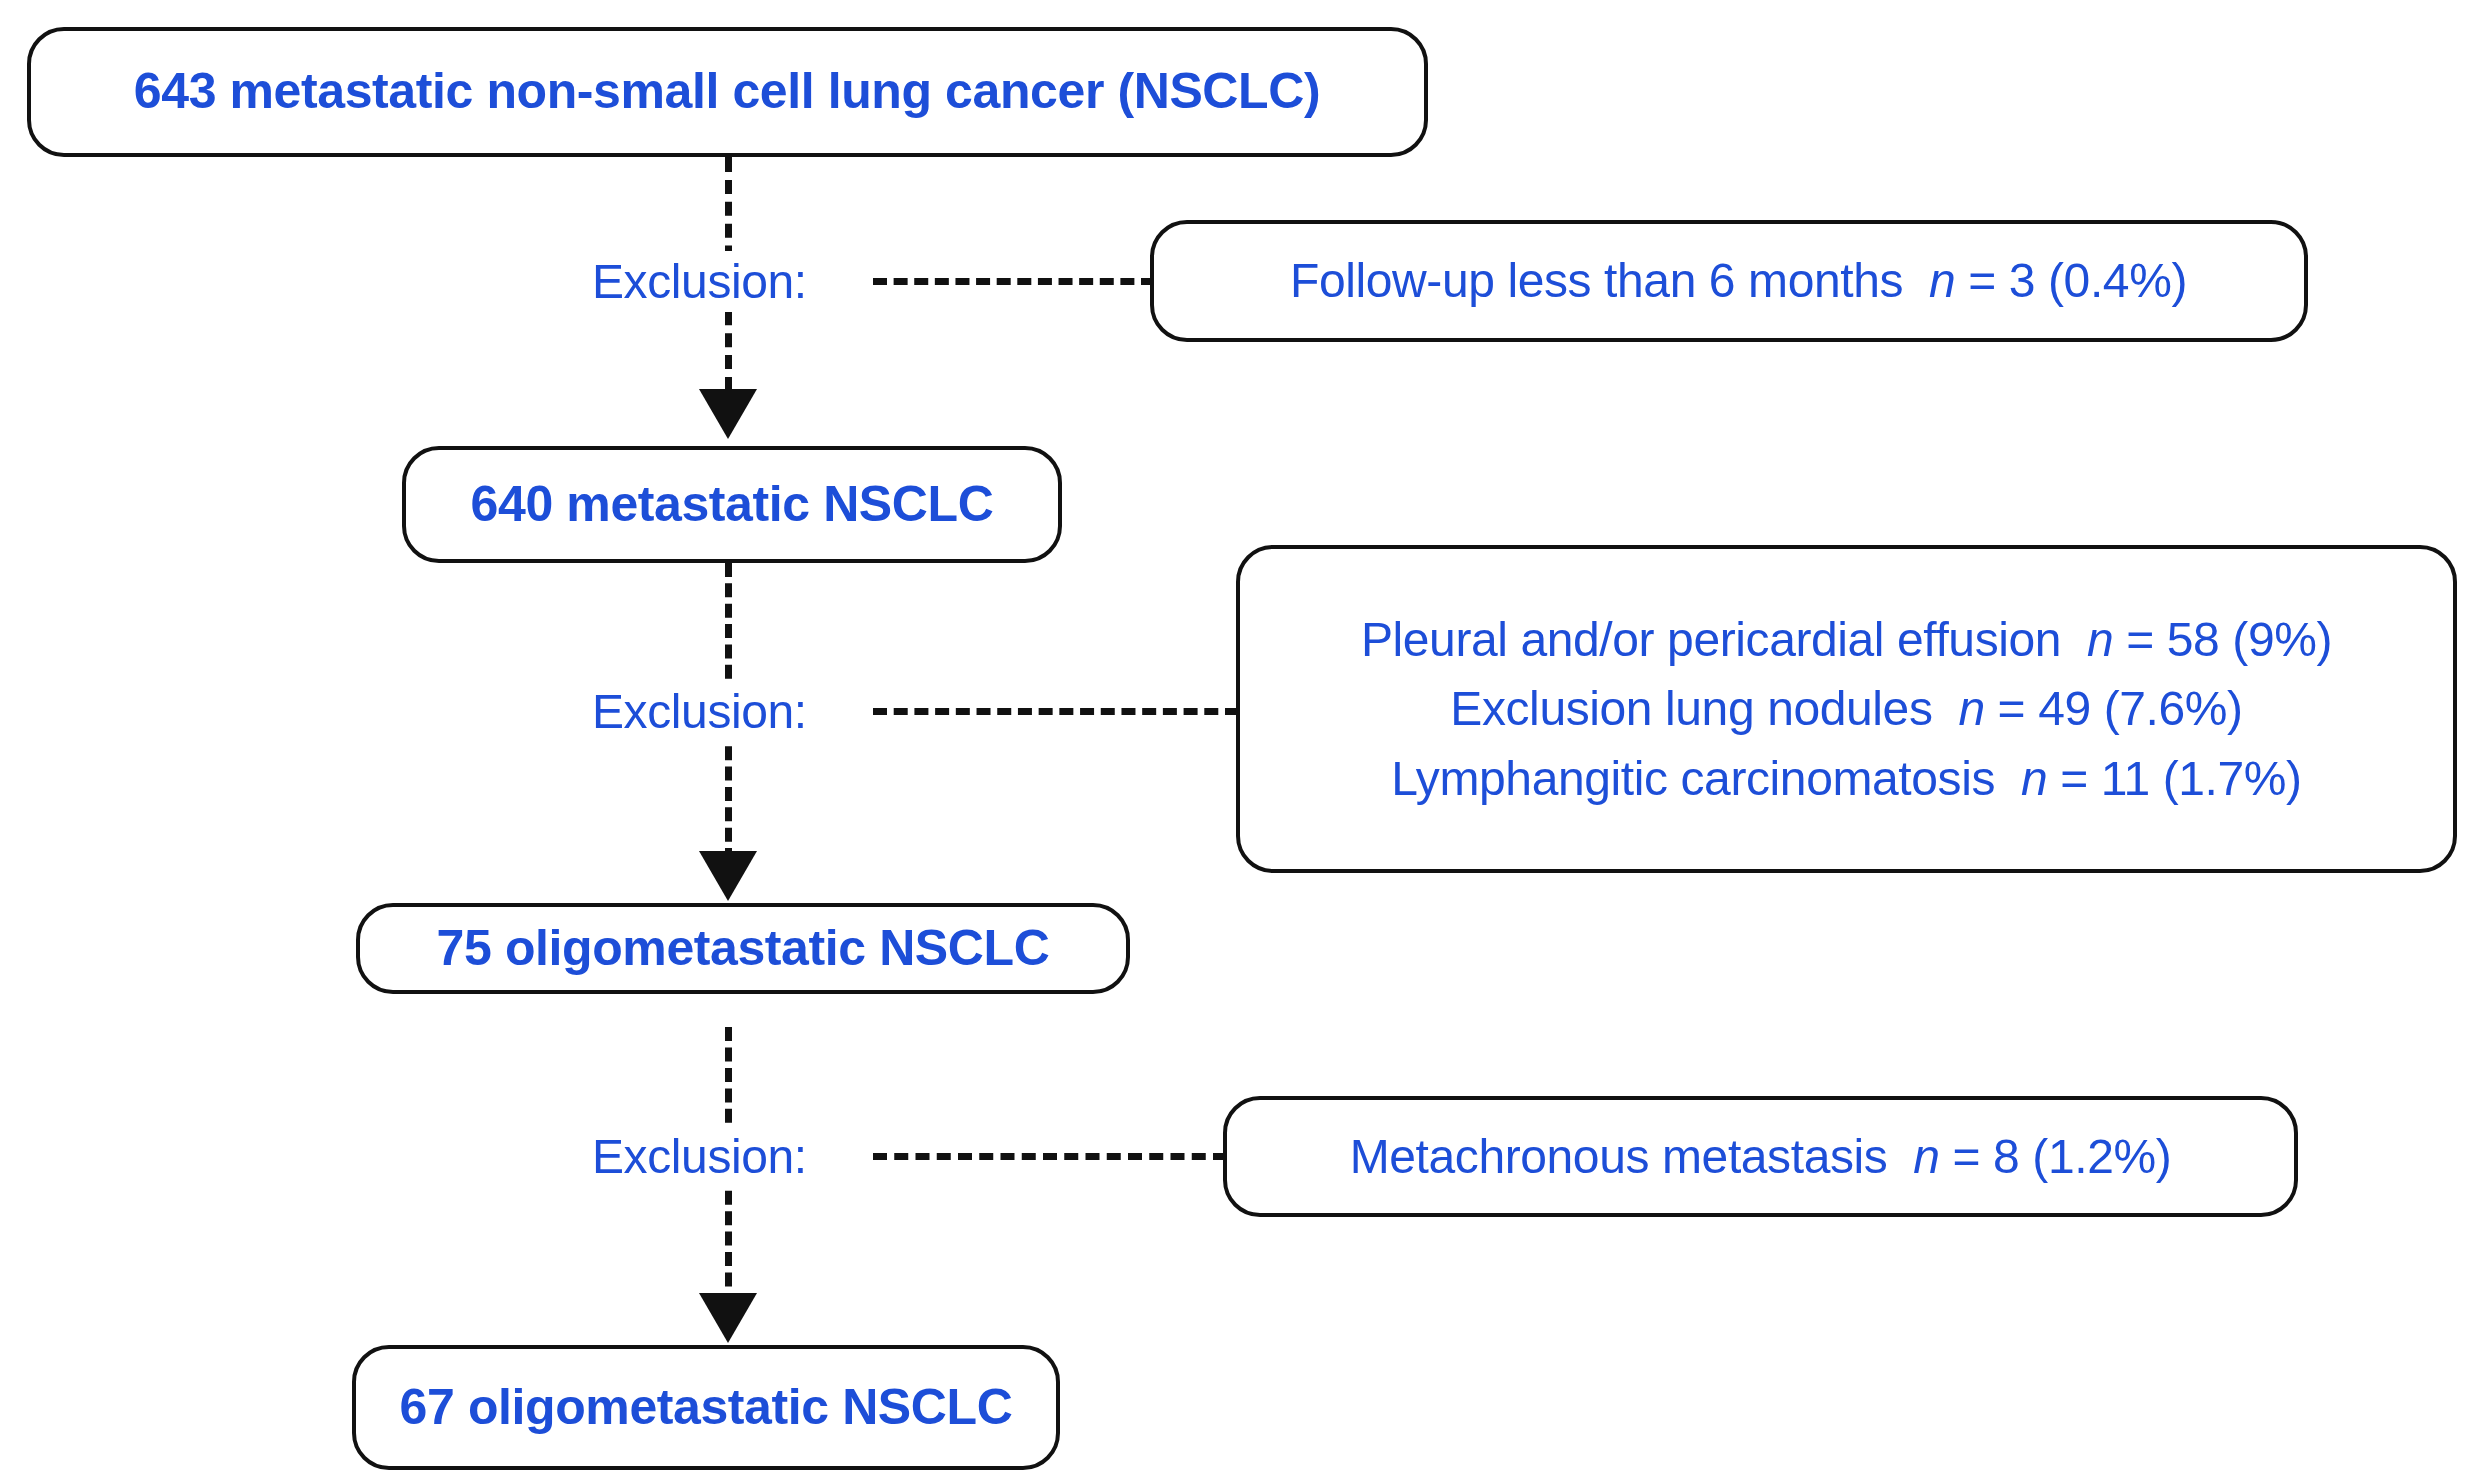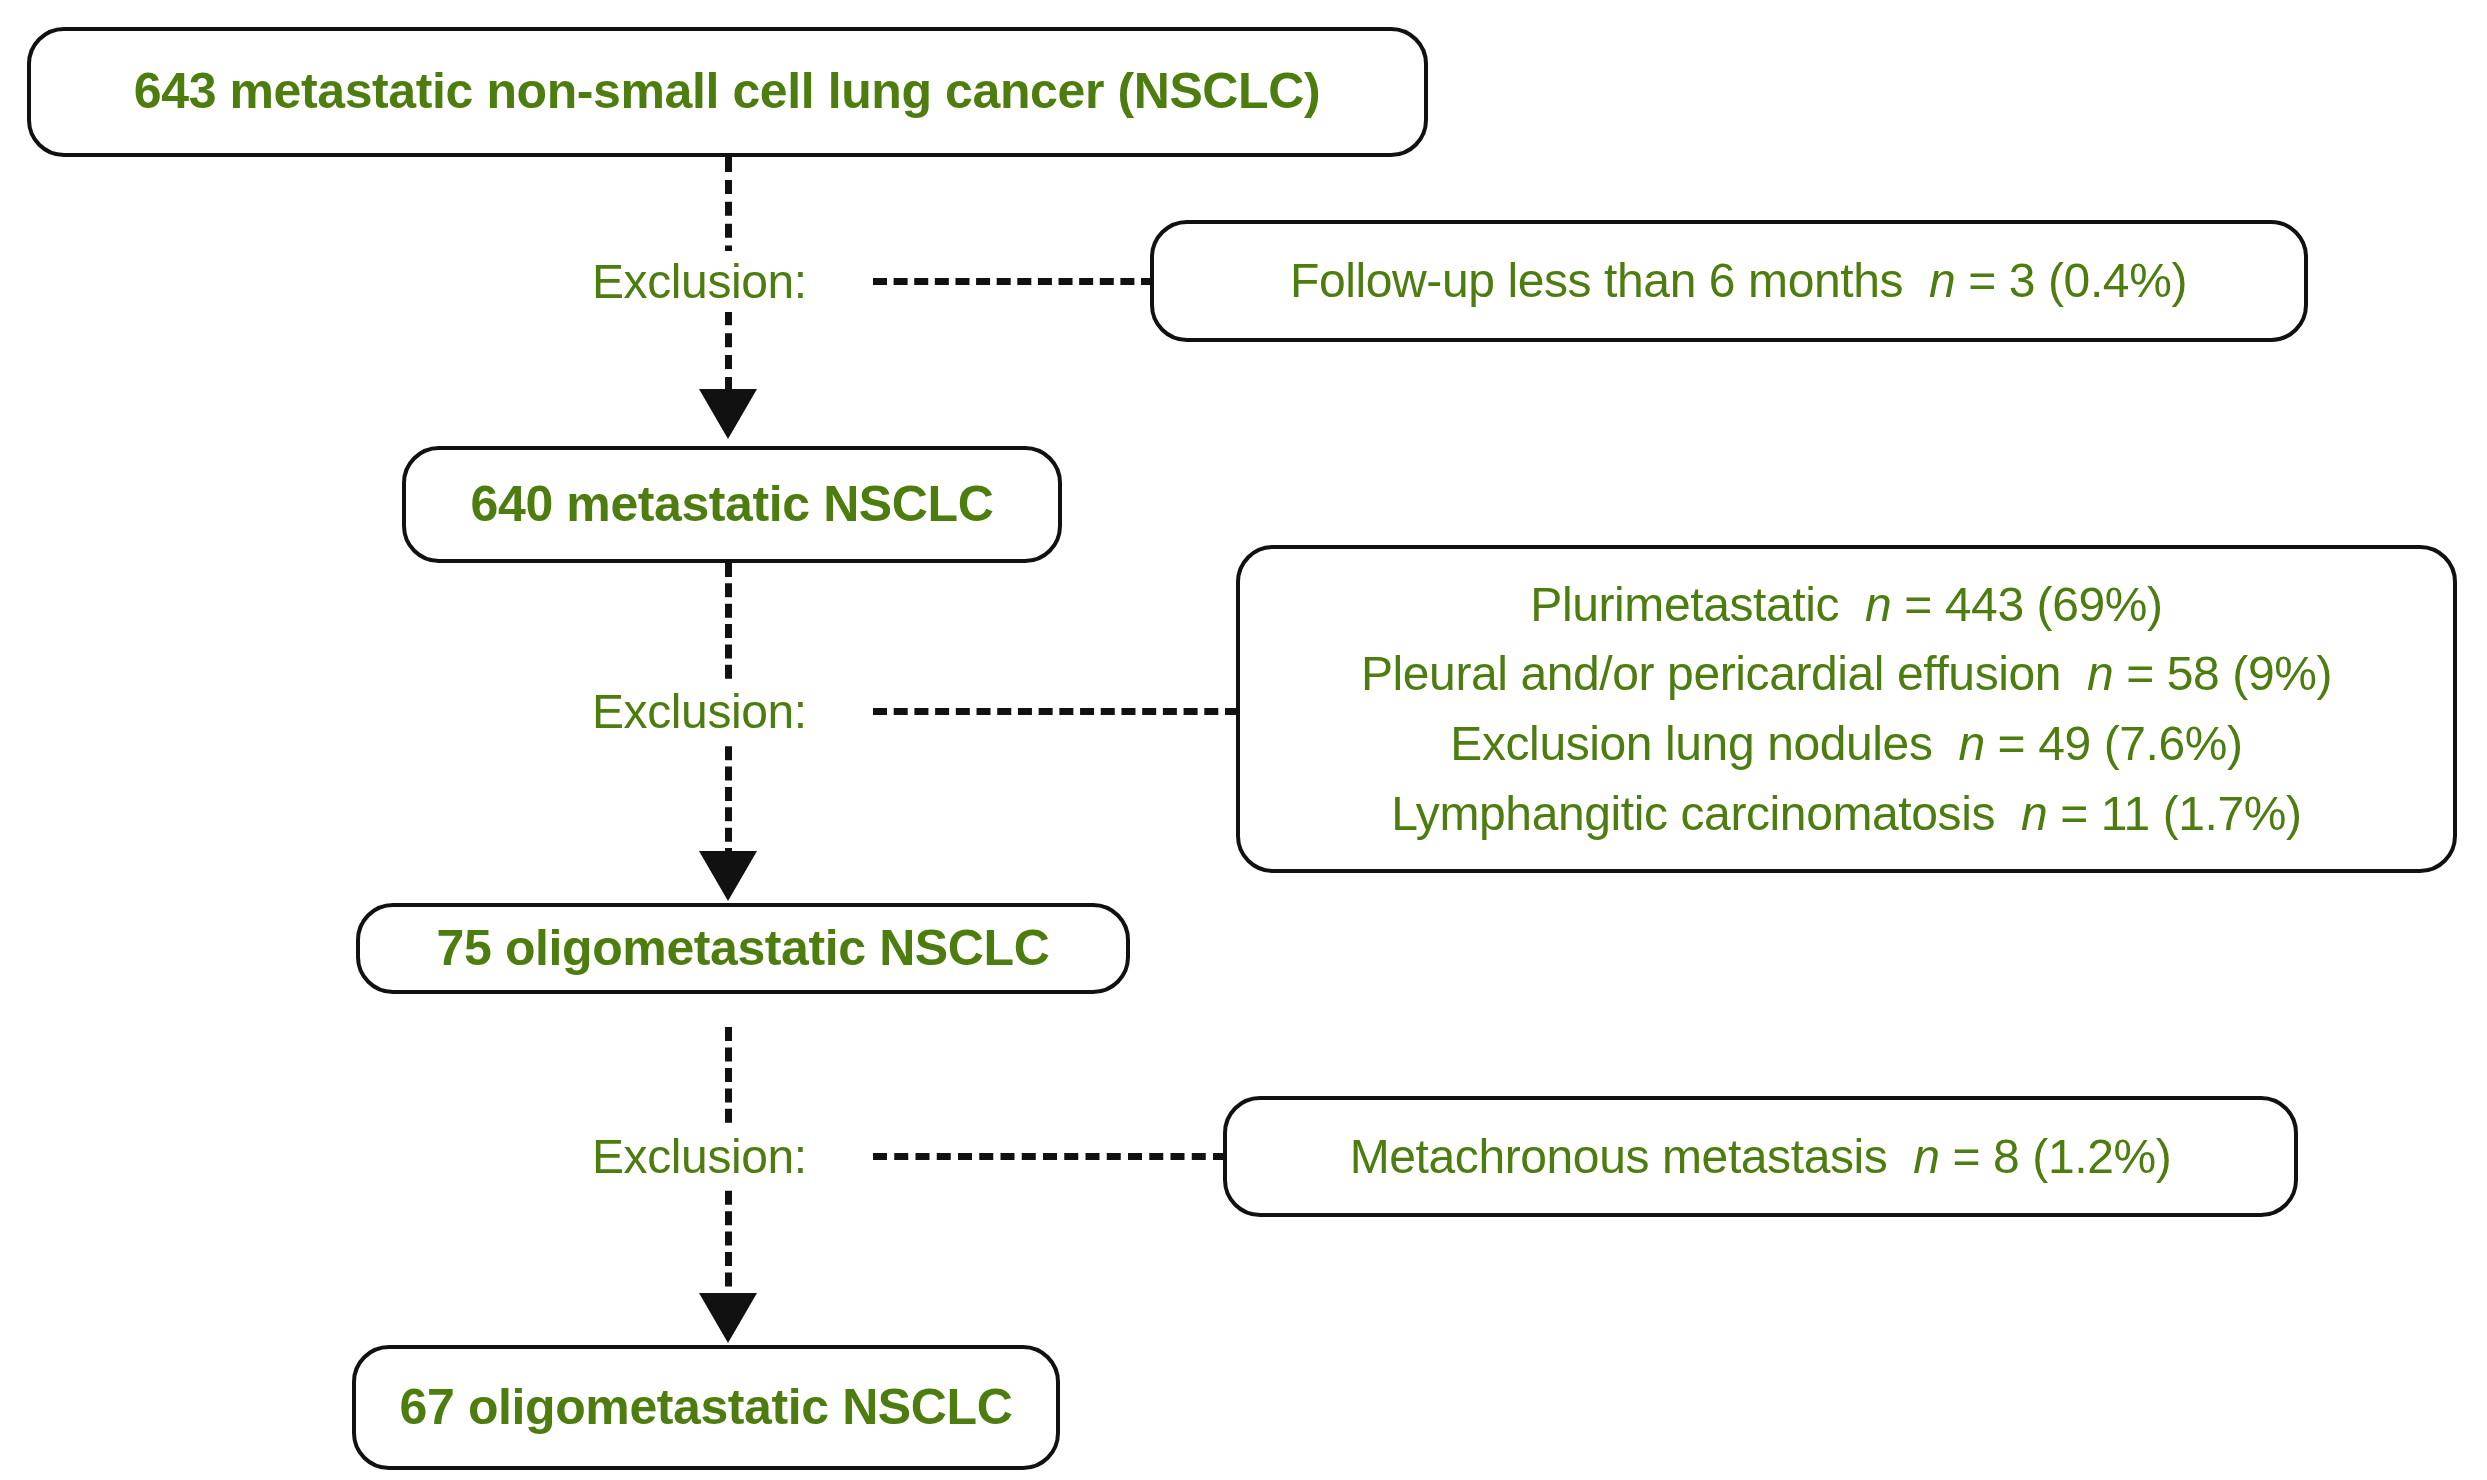--- a/index.html
+++ b/index.html
@@ -7,21 +7,21 @@
     padding: 0;
     background: #ffffff;
   }
   #canvas {
     position: relative;
     width: 2487px;
     height: 1480px;
     background: #ffffff;
     overflow: hidden;
     font-family: "Liberation Sans", sans-serif;
-    color: #4d7c0f;
+    color: #1d4ed8;
   }
 
   
   .node {
     position: absolute;
     box-sizing: border-box;
     border: 4.8px solid #111111;
     border-radius: 37px;
     background: #ffffff;
     display: flex;
@@ -156,21 +156,20 @@
     <span class="node-label">640 metastatic NSCLC</span>
   </div>
 
   <div class="vtrunk" id="trunk-2"></div>
   <div class="arrowhead" id="arrow-2"></div>
 
   <div class="excl-label" id="excl-label-2">Exclusion:</div>
   <div class="hconn" id="hconn-2"></div>
   <div class="node excl" id="excl-box-2">
     <div class="excl-multiline">
-      <div class="excl-line"><span>Plurimetastatic</span>&nbsp;&nbsp;<span class="ital">n</span><span> = 443 (69%)</span></div>
       <div class="excl-line"><span>Pleural and/or pericardial effusion</span>&nbsp;&nbsp;<span class="ital">n</span><span> = 58 (9%)</span></div>
       <div class="excl-line"><span>Exclusion lung nodules</span>&nbsp;&nbsp;<span class="ital">n</span><span> = 49 (7.6%)</span></div>
       <div class="excl-line"><span>Lymphangitic carcinomatosis</span>&nbsp;&nbsp;<span class="ital">n</span><span> = 11 (1.7%)</span></div>
     </div>
   </div>
 
   <div class="node primary" id="box-75">
     <span class="node-label">75 oligometastatic NSCLC</span>
   </div>
 

